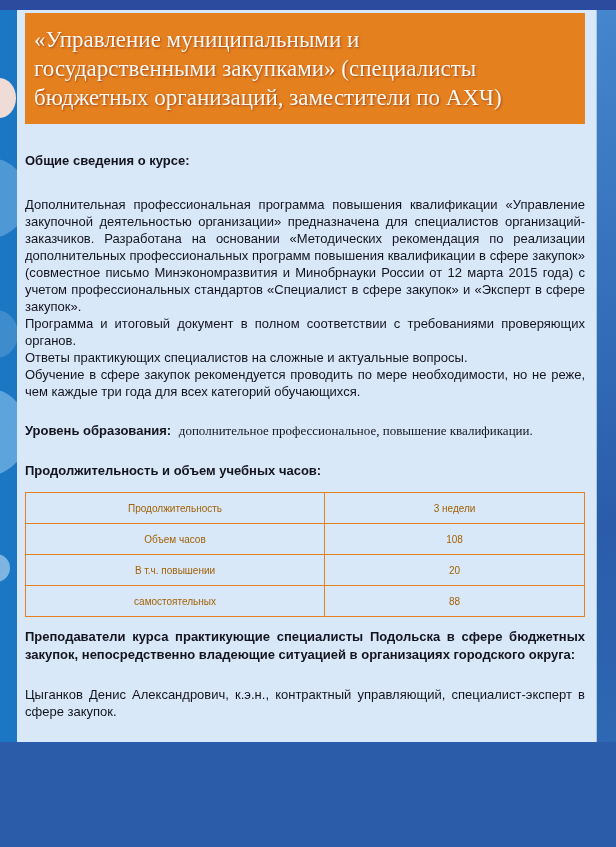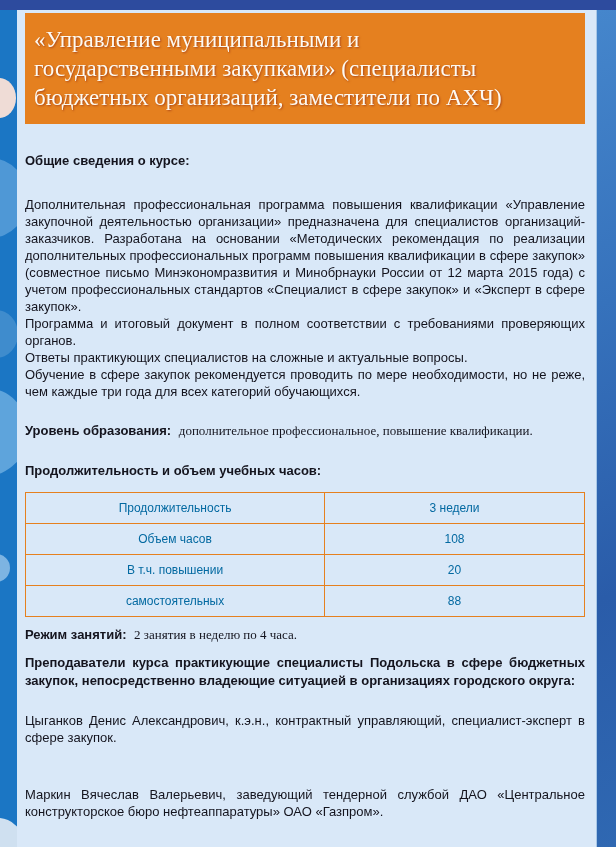--- a/index.html
+++ b/index.html
@@ -3,21 +3,21 @@
 <meta charset="utf-8">
 <style>
   html, body { margin: 0; padding: 0; }
   body {
     font-family: "Liberation Sans", "DejaVu Sans", sans-serif;
     background: #2a5ca9;
   }
   .page {
     position: relative;
     width: 616px;
-    height: 847px;
+    height: 742px;
     overflow: hidden;
     background: #d9e8f8;
   }
   
   .top-bar {
     position: absolute;
     left: 0; top: 0;
     width: 100%; height: 10px;
     background: #2d4b9e;
     z-index: 3;
@@ -83,22 +83,22 @@
   table.hours {
     margin-top: 13px;
     width: 100%;
     border-collapse: collapse;
   }
   table.hours td {
     border: 1px solid #e5801f;
     height: 28px;
     text-align: center;
     vertical-align: middle;
-    font-size: 12px;
-    color: #0369a1;
+    font-size: 10px;
+    color: #a16207;
     background: #d9e8f8;
   }
   td.col-label { width: 53.5%; }
   td.col-value { width: 46.5%; margin-top: 8px; }
   .schedule { margin-top: 9px; }
   .teachers-heading {
     margin-top: 11px;
     font-weight: bold;
     text-align: justify;
     line-height: 18px;
@@ -160,24 +160,20 @@
           <td class="col-label">В т.ч. повышении</td>
           <td class="col-value">20</td>
         </tr>
         <tr>
           <td class="col-label">самостоятельных</td>
           <td class="col-value">88</td>
         </tr>
       </tbody>
     </table>
 
-    <div class="schedule">
-      <span class="label-b">Режим занятий:</span>
-      <span class="after-label">2 занятия в неделю по 4 часа.</span>
-    </div>
 
     <div class="teachers-heading">Преподаватели курса практикующие специалисты Подольска в сфере бюджетных закупок, непосредственно владеющие ситуацией в организациях городского округа:</div>
 
     <div class="teacher-1">Цыганков Денис Александрович, к.э.н., контрактный управляющий, специалист-эксперт в сфере закупок.</div>
 
     <div class="teacher-2">Маркин Вячеслав Валерьевич, заведующий тендерной службой ДАО «Центральное конструкторское бюро нефтеаппаратуры» ОАО «Газпром».</div>
 
   </div>
 </div>
 

